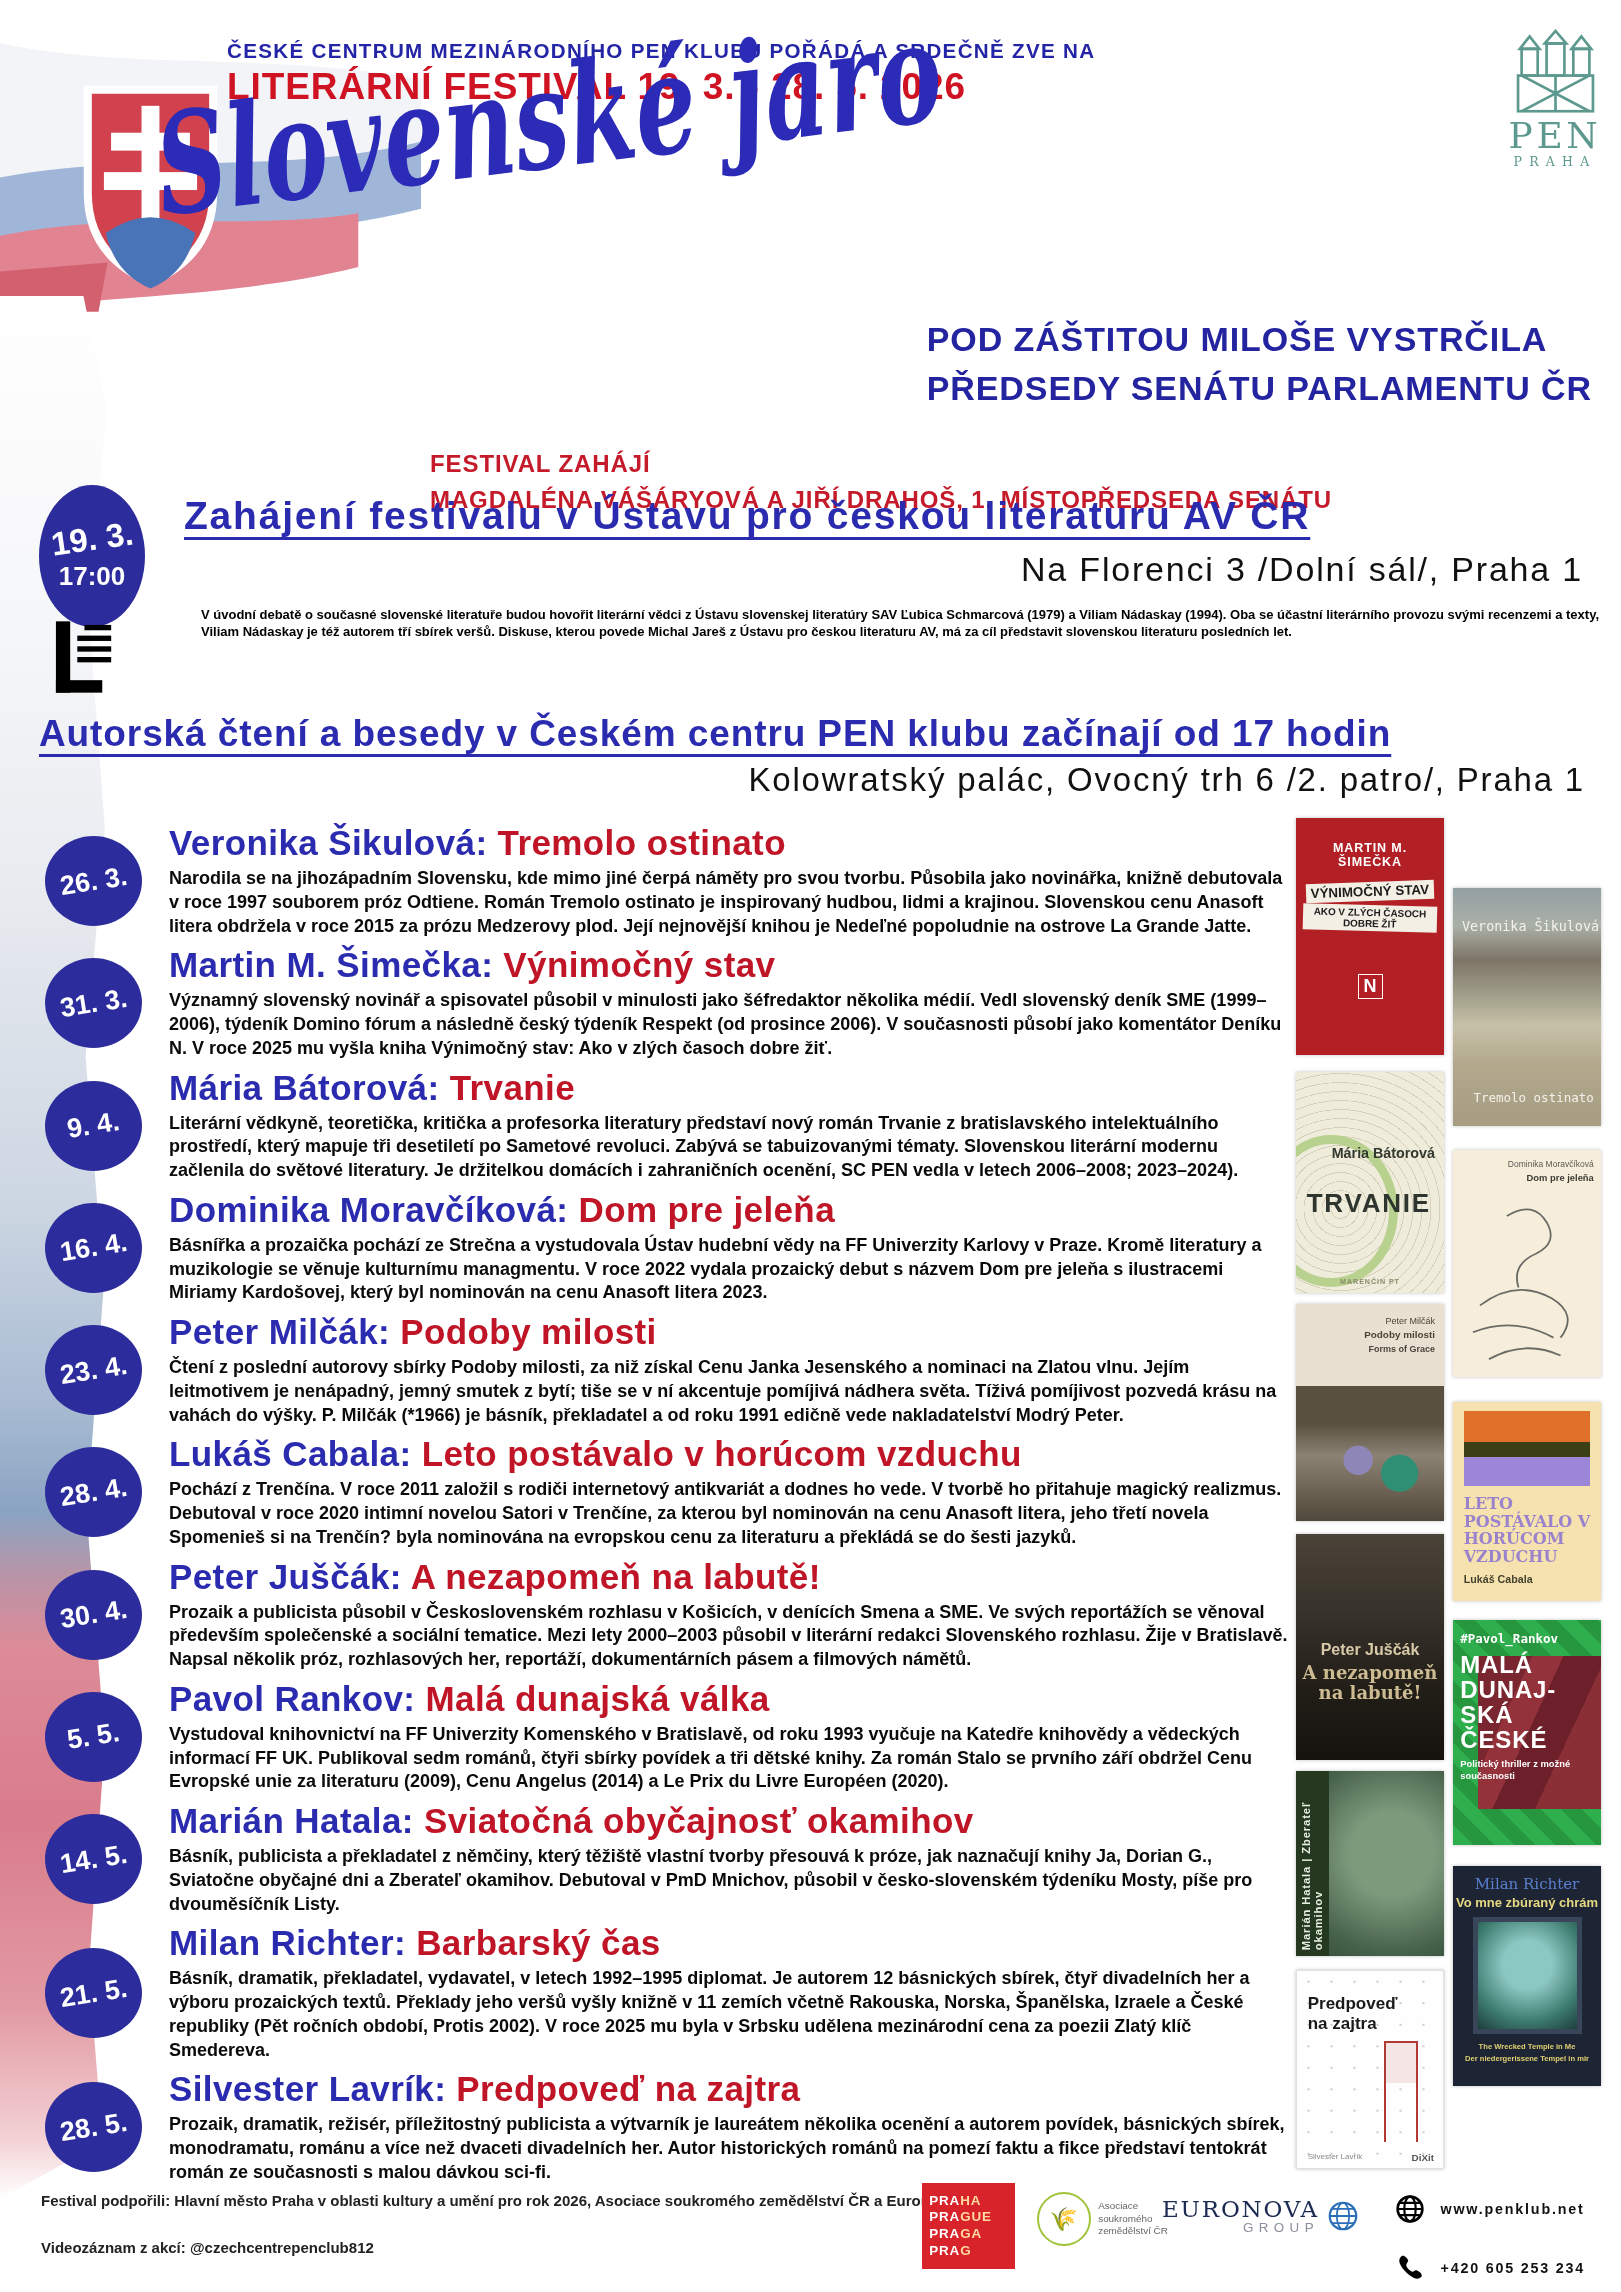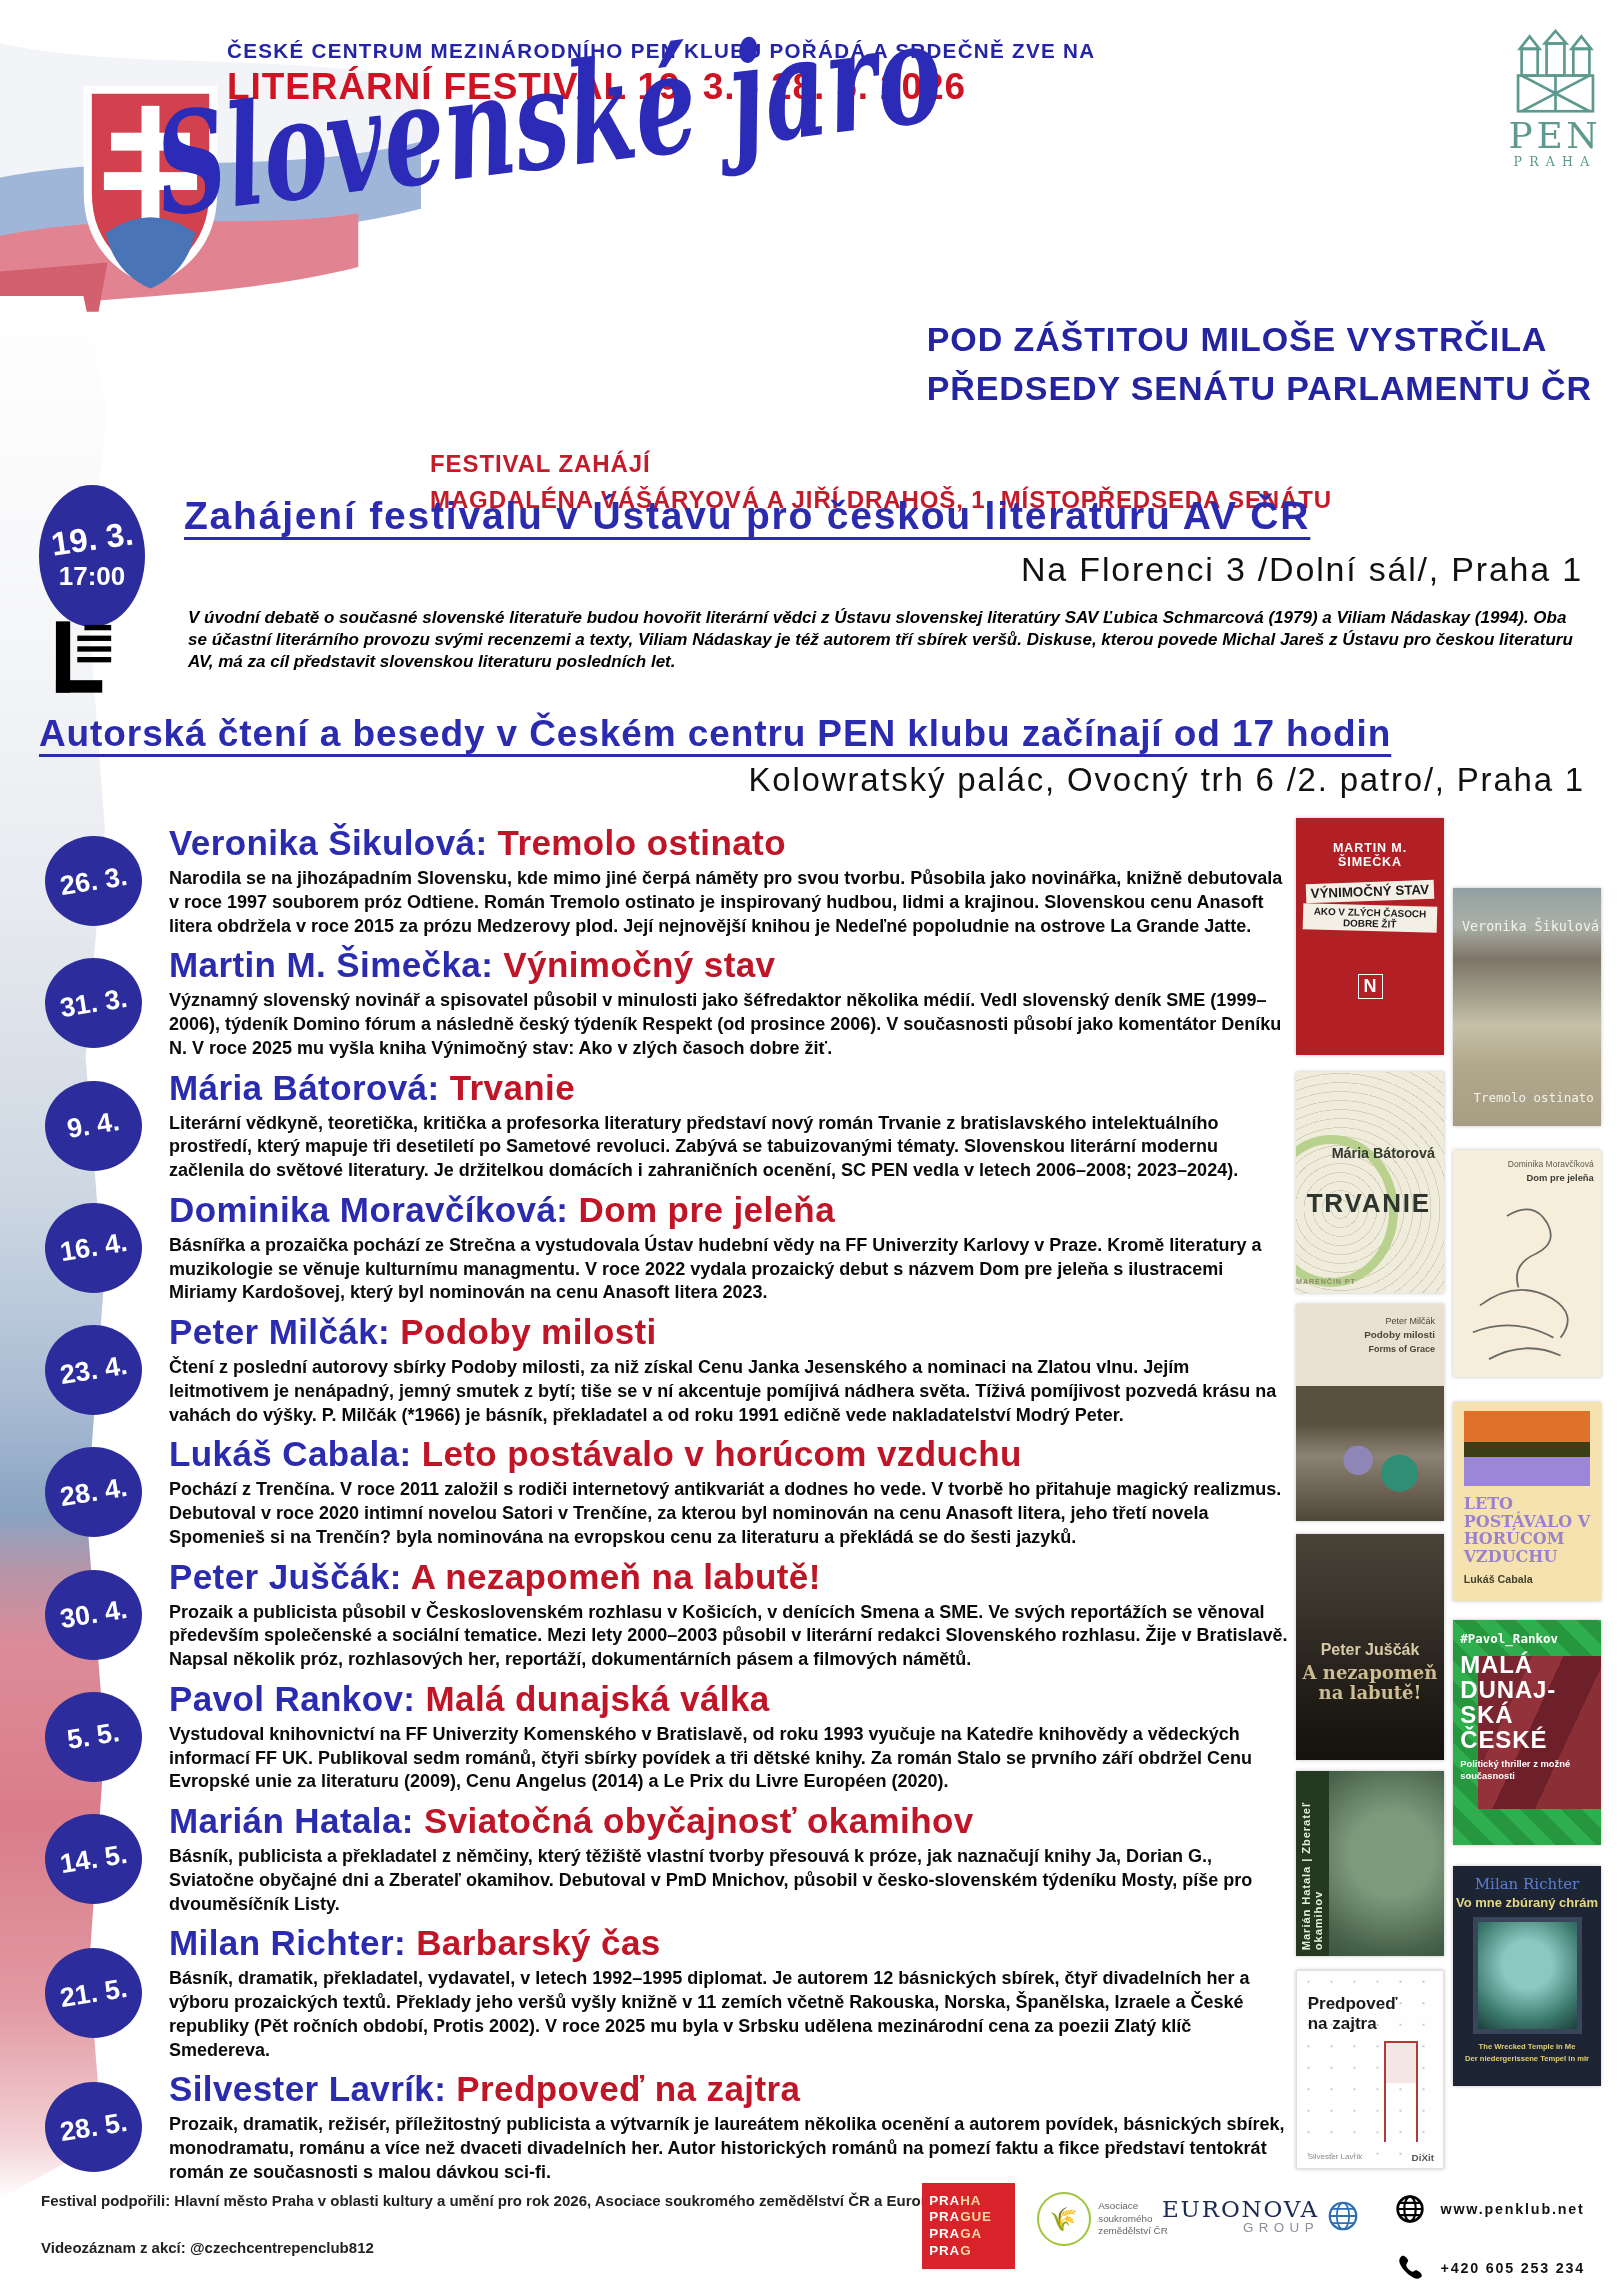--- a/index.html
+++ b/index.html
@@ -25,21 +25,21 @@
   .open-red{position:absolute;left:430px;top:446px;color:#c41a2a;font-size:24px;font-weight:700;letter-spacing:0.9px;line-height:1.5;}
   
   .badge{background:#2c2c9c;border-radius:50%;color:#fff;display:flex;flex-direction:column;
     align-items:center;justify-content:center;text-align:center;}
   .badge-open{position:absolute;left:39px;top:485px;width:106px;height:142px;}
   .badge-open .b-date{font-size:33px;font-weight:700;transform:rotate(-8deg);}
   .badge-open .b-time{font-size:26px;font-weight:700;margin-top:3.6px;}
   .open-title{position:absolute;left:184px;top:494px;font-size:39px;font-weight:700;color:#2b2bb0;
     letter-spacing:1.8px;text-decoration:underline;text-underline-offset:8px;text-decoration-thickness:2.7px;}
   .open-venue{position:absolute;right:38px;top:550px;font-size:34px;font-weight:400;letter-spacing:1.8px;color:#111;}
-  .open-body{position:absolute;left:188px;top:607px;width:1402px;font-size:17px;font-weight:700;line-height:1.3;font-style:italic;}
+  .open-body{position:absolute;left:201px;top:607px;width:1402px;font-size:13px;font-weight:700;line-height:1.3;}
   .ucl-logo{position:absolute;left:47px;top:616px;width:82px;height:82px;}
   
   .series-title{position:absolute;left:39px;top:713px;font-size:37px;font-weight:700;color:#2b2bb0;letter-spacing:0.9px;
     text-decoration:underline;text-underline-offset:8px;text-decoration-thickness:2.7px;}
   .series-venue{position:absolute;right:36px;top:761px;font-size:33px;font-weight:400;letter-spacing:1.8px;color:#111;}
   
   .entries{position:absolute;left:45px;top:824px;width:1249px;}
   .entry{display:flex;align-items:center;margin-bottom:8px;}
   .entry .badge{flex:none;width:97px;height:90px;}
   .entry .badge span{font-size:27px;font-weight:700;transform:rotate(-9deg);}
@@ -60,21 +60,21 @@
      width:23px;height:23px;line-height:23px;}
   .cv-sikulova{left:1453px;top:888px;height:238px;color:#f3f2ea;font-family:"DejaVu Sans Mono",monospace;
      background:linear-gradient(180deg,#93a0a2 0%,#a9b0a6 16%,#7e7467 30%,#9e9c88 44%,#c7c1a8 58%,#b2a88c 74%,#a79d83 100%);}
   .cv-sikulova .a{padding:30px 0 0 9px;font-size:13.4px;line-height:1.4;}
   .cv-sikulova .t{position:absolute;right:7.2px;bottom:19.7px;text-align:right;font-size:12.5px;line-height:1.4;}
   .cv-batorova{left:1296px;top:1072px;height:221px;background:#efecdb;
      background-image:repeating-radial-gradient(circle at 30% 62%,rgba(160,155,120,.35) 0 0.9px,transparent 0.9px 9px);}
   .cv-batorova .ring{position:absolute;left:-32px;top:63px;width:116px;height:134px;border:9.9px solid #b9d18f;border-radius:50%;}
   .cv-batorova .a{position:absolute;right:9px;top:73px;text-align:center;font-size:14.3px;font-weight:700;color:#33392f;line-height:1.2;}
   .cv-batorova .t{position:absolute;left:10.7px;top:116px;font-size:26px;font-weight:700;color:#2e352e;letter-spacing:1.8px;}
-  .cv-batorova .p{position:absolute;left:0;right:0;bottom:7.2px;font-size:7.2px;font-weight:700;color:#8a8a6a;letter-spacing:0.9px;}
+  .cv-batorova .p{position:absolute;left:0;right:0;bottom:7.2px;text-align:center;font-size:7.2px;font-weight:700;color:#8a8a6a;letter-spacing:0.9px;}
   .cv-moravcikova{left:1453px;top:1150px;height:227px;background:#f6eedb;}
   .cv-moravcikova .a{position:absolute;right:7.2px;top:9px;text-align:right;font-size:8.5px;color:#5a5a52;}
   .cv-moravcikova .t{position:absolute;right:7.2px;top:21.5px;text-align:right;font-size:9.4px;font-weight:700;color:#3c3c34;}
   .cv-milcak{left:1296px;top:1304px;height:217px;background:
      radial-gradient(circle at 70% 78%,#2f8f74 0 18px,transparent 19px),
      radial-gradient(circle at 42% 72%,#8f86b8 0 14.3px,transparent 15px),
      linear-gradient(180deg,#e9e0d2 0 38%,#5a5040 38% 55%,#8c8273 70%,#4f4739 100%);}
   .cv-milcak .tx{position:absolute;right:9px;top:10.7px;text-align:right;color:#4a443a;line-height:1.5;}
   .cv-milcak .a{font-size:9px;}
   .cv-milcak .t{font-size:9.9px;font-weight:700;}

